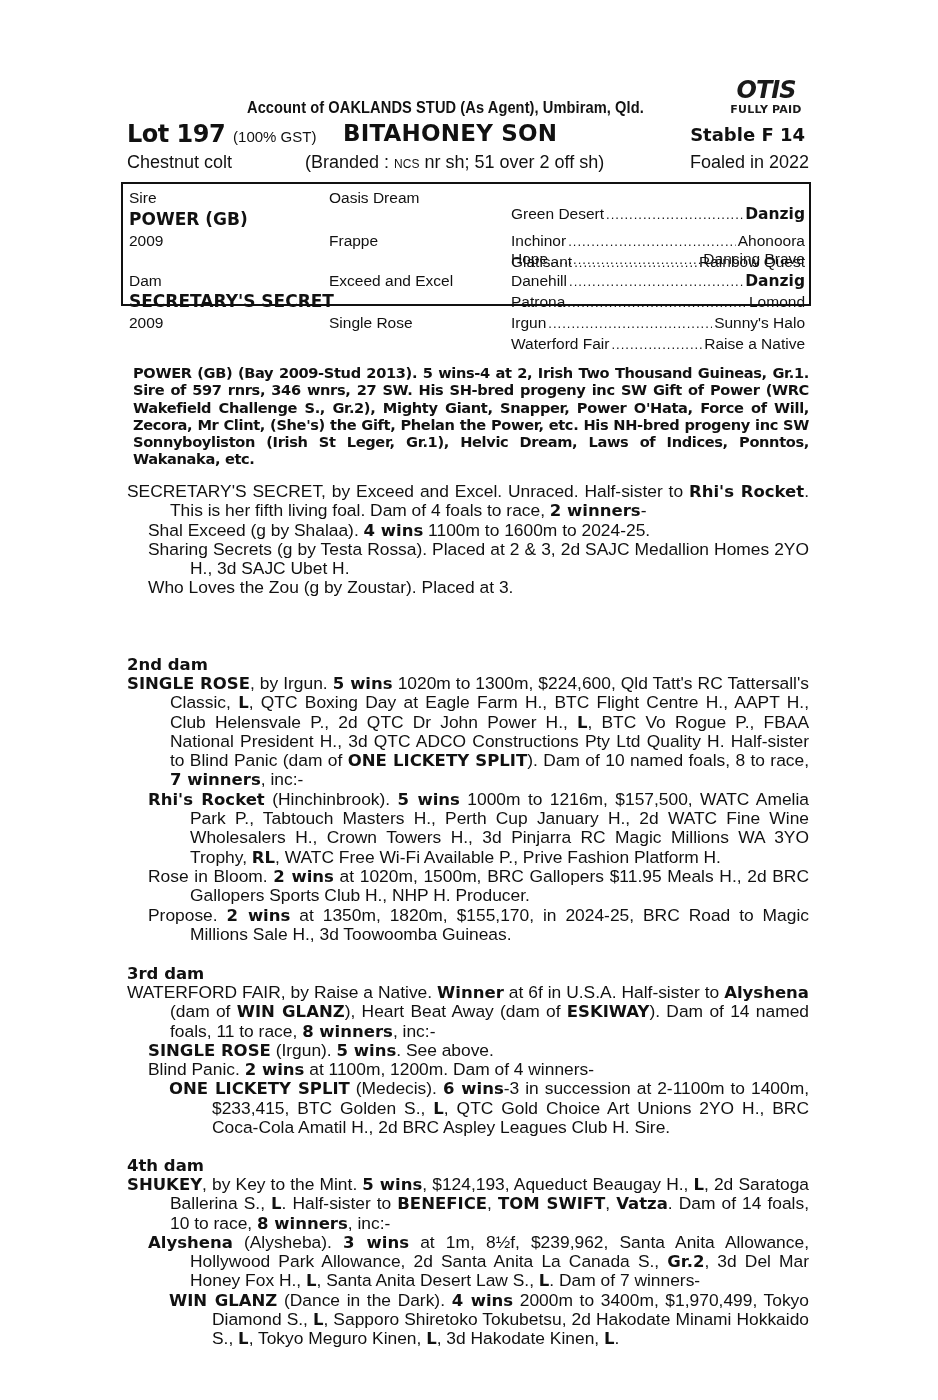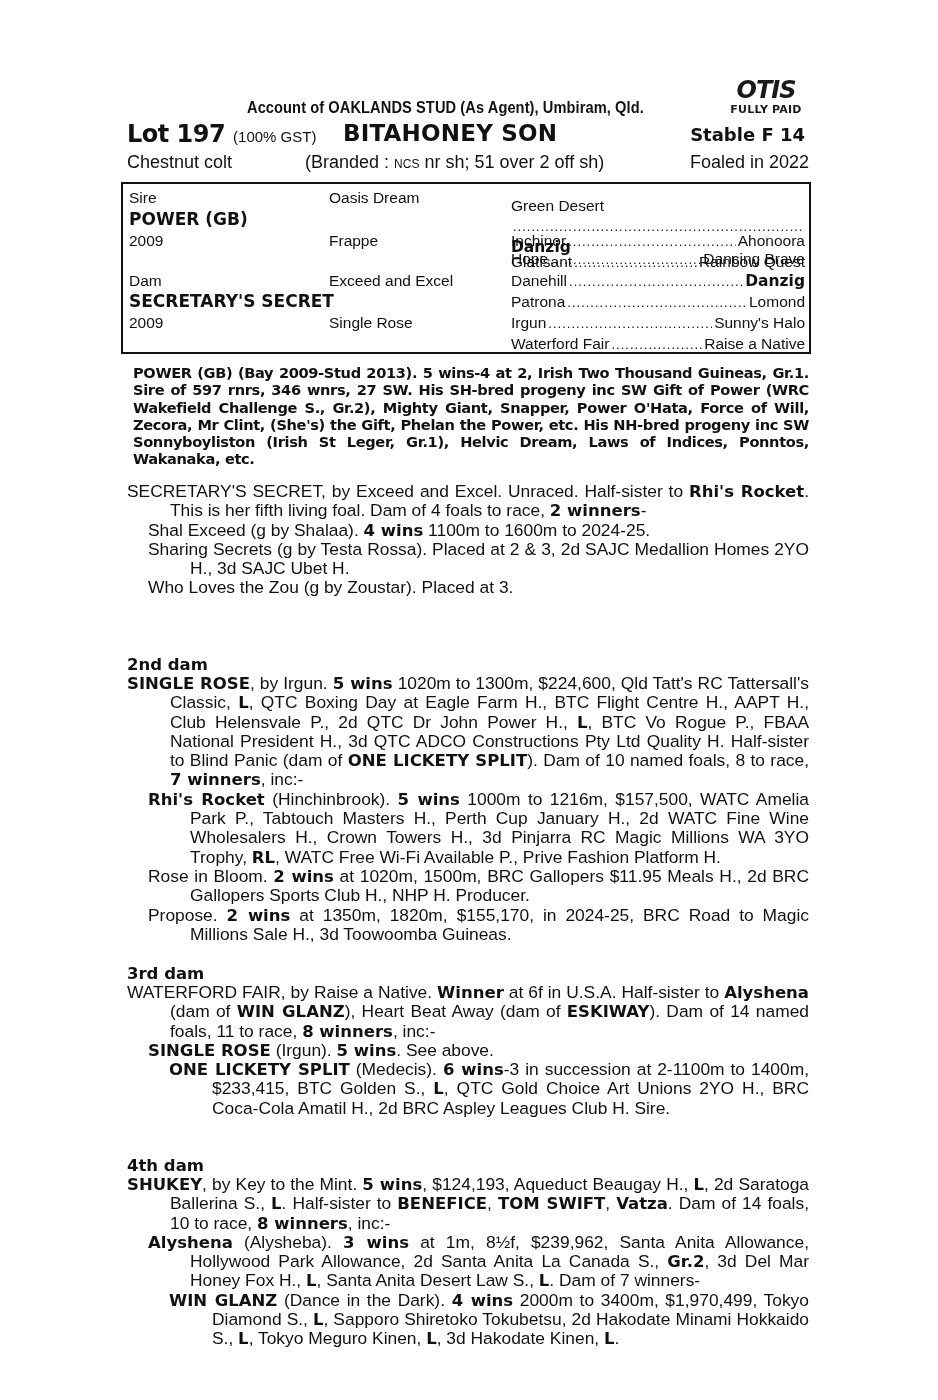--- a/index.html
+++ b/index.html
@@ -20,21 +20,21 @@
   .gst { font-family: "Liberation Sans", sans-serif; font-weight: normal; font-size: 15px; letter-spacing: 0; }
   .horse { position: absolute; left: 216px; top: 0; font-family: "DejaVu Sans", sans-serif; font-weight: bold; font-size: 23px; letter-spacing: 0.2px; }
   .stable { position: absolute; right: 4px; top: 4px; font-family: "DejaVu Sans", sans-serif; font-weight: bold; font-size: 18px; }
   .subline { position: absolute; left: 0; top: 80px; width: 682px; font-size: 18px; height: 22px; }
   .subline .sex { position: absolute; left: 0; }
   .subline .brand { position: absolute; left: 178px; }
   .subline .brand .ncs { font-size: 12px; }
   .subline .foaled { position: absolute; right: 0; }
 
   
-  .ped { position: absolute; left: -6px; top: 110px; width: 690px; height: 172px;
+  .ped { position: absolute; left: -6px; top: 110px; width: 690px; height: 124px;
          border: 2px solid #111; box-sizing: border-box; }
   .ped .cell { position: absolute; font-size: 15.5px; line-height: 20px; white-space: nowrap; }
   .ped .big { font-family: "DejaVu Sans", sans-serif; font-weight: bold; font-size: 17px; }
   .gg { position: absolute; left: 388px; width: 294px; display: flex; font-size: 15.5px; line-height: 20px; white-space: nowrap; }
   .gg .n { flex: none; }
   .gg .dots { flex: 1; overflow: hidden; margin: 0 2px; }
   .gg .dots::after { content: "............................................................................................................"; letter-spacing: 1px; font-size: 13px; }
   .gg .s { flex: none; }
   .gg .s.b { font-family: "DejaVu Sans", sans-serif; font-weight: bold; font-size: 15.5px; }
 
@@ -82,21 +82,21 @@
     <div class="cell" style="left:206px;top:4px;">Oasis Dream</div>
     <div class="cell" style="left:206px;top:47px;">Frappe</div>
 
     <div class="cell" style="left:6px;top:87px;">Dam</div>
     <div class="cell big" style="left:6px;top:107px;">SECRETARY'S SECRET</div>
     <div class="cell" style="left:6px;top:129px;">2009</div>
     <div class="cell" style="left:206px;top:87px;">Exceed and Excel</div>
     <div class="cell" style="left:206px;top:129px;">Single Rose</div>
 
     <div id="gg-container">
-        <div class="gg" style="top: 12px; flex-direction: column;">
+        <div class="gg" style="top: 20px;">
           <span class="n">Green Desert</span>
           <span class="dots"></span>
           <span class="s b">Danzig</span>
         </div>
         <div class="gg" style="top: 18px; margin-top: 47px;">
           <span class="n">Hope</span>
           <span class="dots"></span>
           <span class="s">Dancing Brave</span>
         </div>
         <div class="gg" style="top: 47px;">
@@ -145,20 +145,21 @@
         <h3>2nd dam</h3>
         <div class="p l0"><span class="b">SINGLE ROSE</span><span>, by Irgun. </span><span class="b">5 wins</span><span> 1020m to 1300m, $224,600, Qld Tatt's RC Tattersall's Classic, </span><span class="b">L</span><span>, QTC Boxing Day at Eagle Farm H., BTC Flight Centre H., AAPT H., Club Helensvale P., 2d QTC Dr John Power H., </span><span class="b">L</span><span>, BTC Vo Rogue P., FBAA National President H., 3d QTC ADCO Constructions Pty Ltd Quality H. Half-sister to Blind Panic (dam of </span><span class="b">ONE LICKETY SPLIT</span><span>). Dam of 10 named foals, 8 to race, </span><span class="b">7 winners</span><span>, inc:-</span></div>
         <div class="p l1"><span class="b">Rhi's Rocket</span><span> (Hinchinbrook). </span><span class="b">5 wins</span><span> 1000m to 1216m, $157,500, WATC Amelia Park P., Tabtouch Masters H., Perth Cup January H., 2d WATC Fine Wine Wholesalers H., Crown Towers H., 3d Pinjarra RC Magic Millions WA 3YO Trophy, </span><span class="b">RL</span><span>, WATC Free Wi-Fi Available P., Prive Fashion Platform H.</span></div>
         <div class="p l1"><span>Rose in Bloom. </span><span class="b">2 wins</span><span> at 1020m, 1500m, BRC Gallopers $11.95 Meals H., 2d BRC Gallopers Sports Club H., NHP H. Producer.</span></div>
         <div class="p l1"><span>Propose. </span><span class="b">2 wins</span><span> at 1350m, 1820m, $155,170, in 2024-25, BRC Road to Magic Millions Sale H., 3d Toowoomba Guineas.</span></div>
       </div>
       <div class="sec" style="top: 892px;">
         <h3>3rd dam</h3>
         <div class="p l0"><span>WATERFORD FAIR, by Raise a Native. </span><span class="b">Winner</span><span> at 6f in U.S.A. Half-sister to </span><span class="b">Alyshena</span><span> (dam of </span><span class="b">WIN GLANZ</span><span>), Heart Beat Away (dam of </span><span class="b">ESKIWAY</span><span>). Dam of 14 named foals, 11 to race, </span><span class="b">8 winners</span><span>, inc:-</span></div>
         <div class="p l1"><span class="b">SINGLE ROSE</span><span> (Irgun). </span><span class="b">5 wins</span><span>. See above.</span></div>
+        <div class="p l1"><span>Blind Panic. </span><span class="b">2 wins</span><span> at 1100m, 1200m. Dam of 4 winners-</span></div>
         <div class="p l2"><span class="b">ONE LICKETY SPLIT</span><span> (Medecis). </span><span class="b">6 wins</span><span>-3 in succession at 2-1100m to 1400m, $233,415, BTC Golden S., </span><span class="b">L</span><span>, QTC Gold Choice Art Unions 2YO H., BRC Coca-Cola Amatil H., 2d BRC Aspley Leagues Club H. Sire.</span></div>
       </div>
       <div class="sec" style="top: 1084px;">
         <h3>4th dam</h3>
         <div class="p l0"><span class="b">SHUKEY</span><span>, by Key to the Mint. </span><span class="b">5 wins</span><span>, $124,193, Aqueduct Beaugay H., </span><span class="b">L</span><span>, 2d Saratoga Ballerina S., </span><span class="b">L</span><span>. Half-sister to </span><span class="b">BENEFICE</span><span>, </span><span class="b">TOM SWIFT</span><span>, </span><span class="b">Vatza</span><span>. Dam of 14 foals, 10 to race, </span><span class="b">8 winners</span><span>, inc:-</span></div>
         <div class="p l1"><span class="b">Alyshena</span><span> (Alysheba). </span><span class="b">3 wins</span><span> at 1m, 8½f, $239,962, Santa Anita Allowance, Hollywood Park Allowance, 2d Santa Anita La Canada S., </span><span class="b">Gr.2</span><span>, 3d Del Mar Honey Fox H., </span><span class="b">L</span><span>, Santa Anita Desert Law S., </span><span class="b">L</span><span>. Dam of 7 winners-</span></div>
         <div class="p l2"><span class="b">WIN GLANZ</span><span> (Dance in the Dark). </span><span class="b">4 wins</span><span> 2000m to 3400m, $1,970,499, Tokyo Diamond S., </span><span class="b">L</span><span>, Sapporo Shiretoko Tokubetsu, 2d Hakodate Minami Hokkaido S., </span><span class="b">L</span><span>, Tokyo Meguro Kinen, </span><span class="b">L</span><span>, 3d Hakodate Kinen, </span><span class="b">L</span><span>.</span></div>
       </div>
     </div>
 </div>

